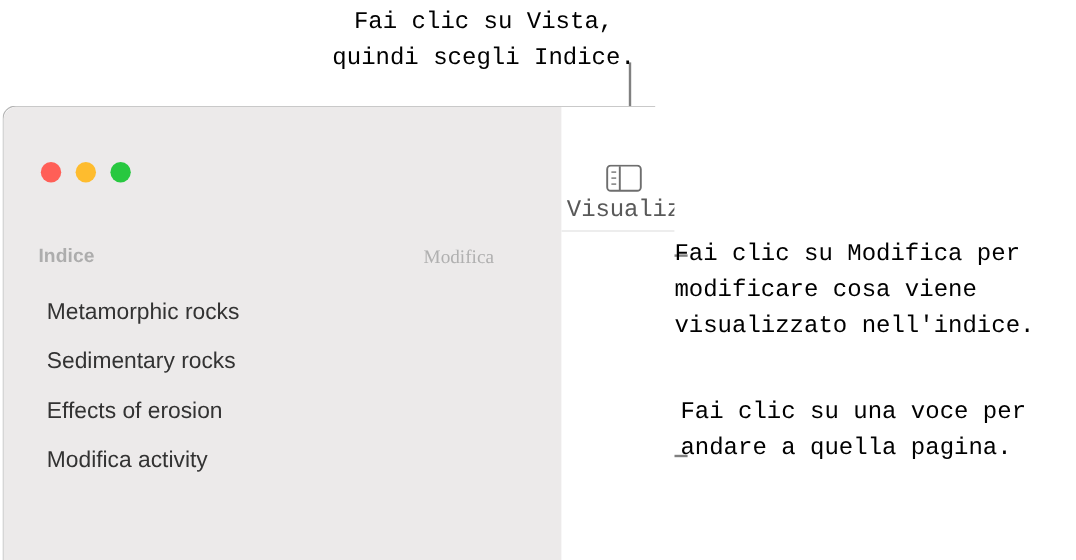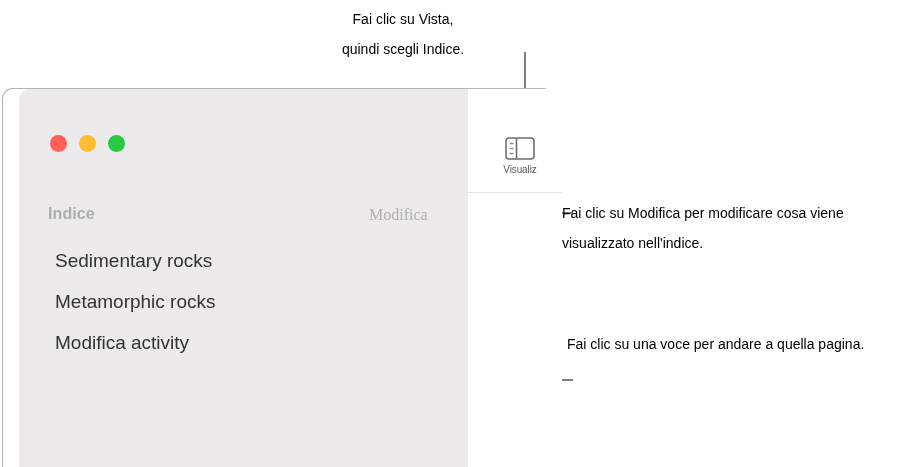--- a/index.html
+++ b/index.html
@@ -13,23 +13,23 @@
     font-family: "Liberation Sans", sans-serif;
     overflow: hidden;
     position: relative;
     -webkit-font-smoothing: antialiased;
   }
 
   
   .callout {
     position: absolute;
     color: #000000;
-    font-size: 14px;
+    font-size: 20px;
     line-height: 30px;
-    font-family: Liberation Sans, sans-serif;
+    font-family: Liberation Mono, monospace;
     white-space: pre-line;
   }
   #callout-top {
     left: 258px;
     top: 4px;
     width: 290px;
     text-align: center;
   }
   #callout-modifica {
     left: 562px;
@@ -94,21 +94,20 @@
 
   
   #sidebar {
     position: absolute;
     left: 0;
     top: 0;
     width: 465px;
     height: 379px;
     background: #eceaea;
     border-top-left-radius: 11px;
-    margin-left: 16px;
   }
 
   
   #content-area {
     position: absolute;
     left: 465px;
     top: 0;
     right: 0;
     height: 379px;
     background: #ffffff;
@@ -150,23 +149,23 @@
     align-items: center;
     cursor: default;
   }
   #sidebar-toggle-icon {
     width: 30px;
     height: 23px;
     display: block;
   }
   #toolbar-view-label {
     margin-top: 4px;
-    font-size: 10px;
+    font-size: 20px;
     color: #595959;
-    font-family: Liberation Sans, sans-serif;
+    font-family: Liberation Mono, monospace;
     letter-spacing: -0.1px;
     white-space: nowrap;
   }
 
   
   #sidebar-header {
     position: absolute;
     left: 0;
     top: 116px;
     width: 465px;
@@ -234,22 +233,23 @@
       <div class="tl-dot" id="tl-min"></div>
       <div class="tl-dot" id="tl-max"></div>
     </div>
 
     <div id="sidebar-header">
       <div id="toc-title">Indice</div>
       <div id="toc-edit-button">Modifica</div>
     </div>
 
     <ul id="toc-list">
+      <li class="toc-item">Metamorphic rocks</li>
       <li class="toc-item">Sedimentary rocks</li>
-      <li class="toc-item">Metamorphic rocks</li>
+      <li class="toc-item">Effects of erosion</li>
       <li class="toc-item">Modifica activity</li>
     </ul>
 
   </div>
 
   <div id="content-area">
     <div id="toolbar-separator"></div>
   </div>
 
   <div id="toolbar-view-item">

